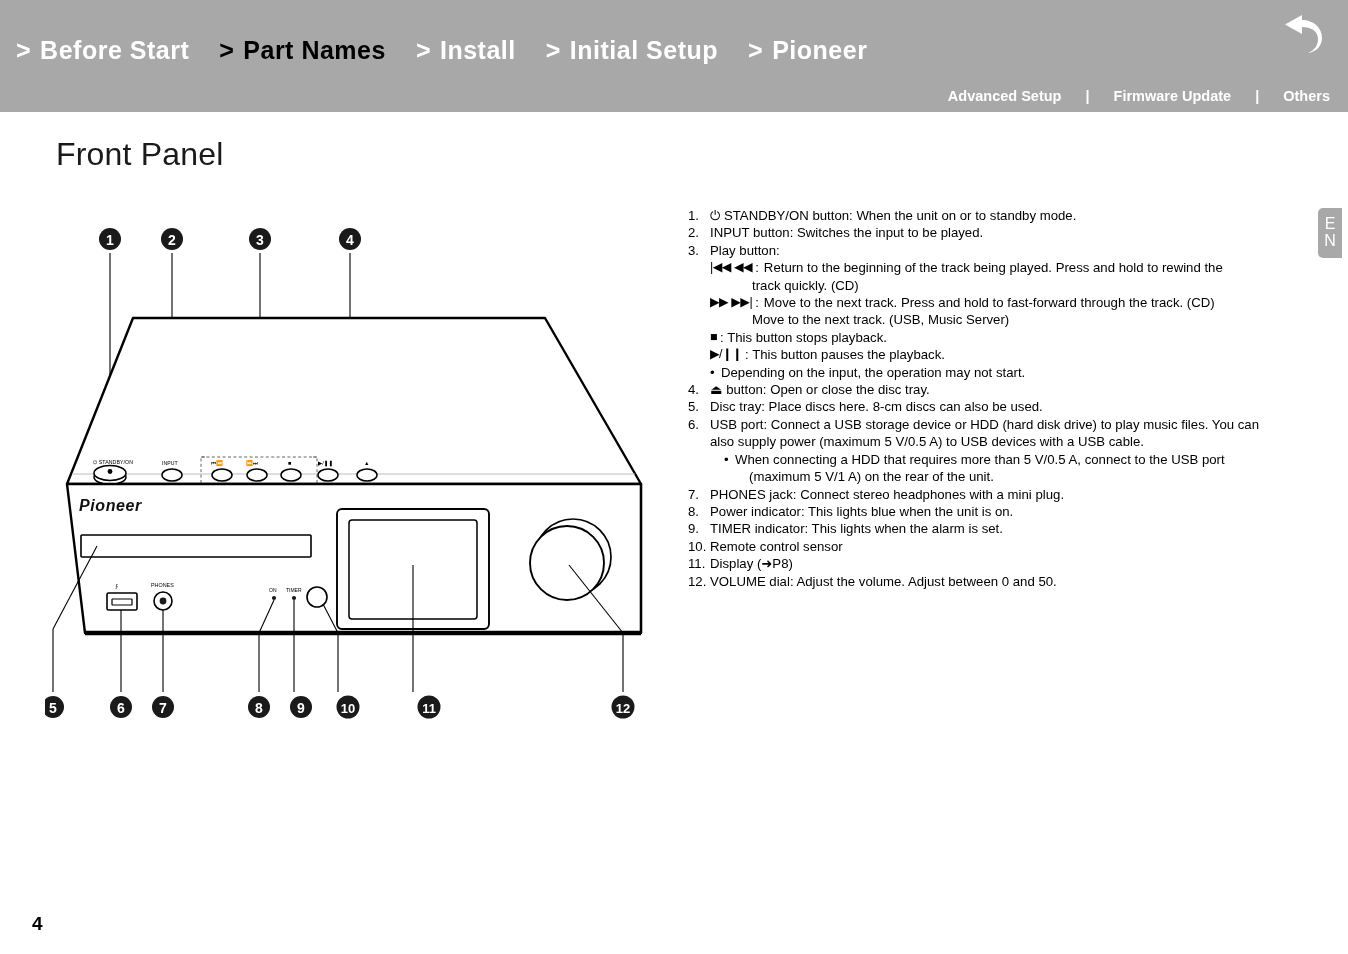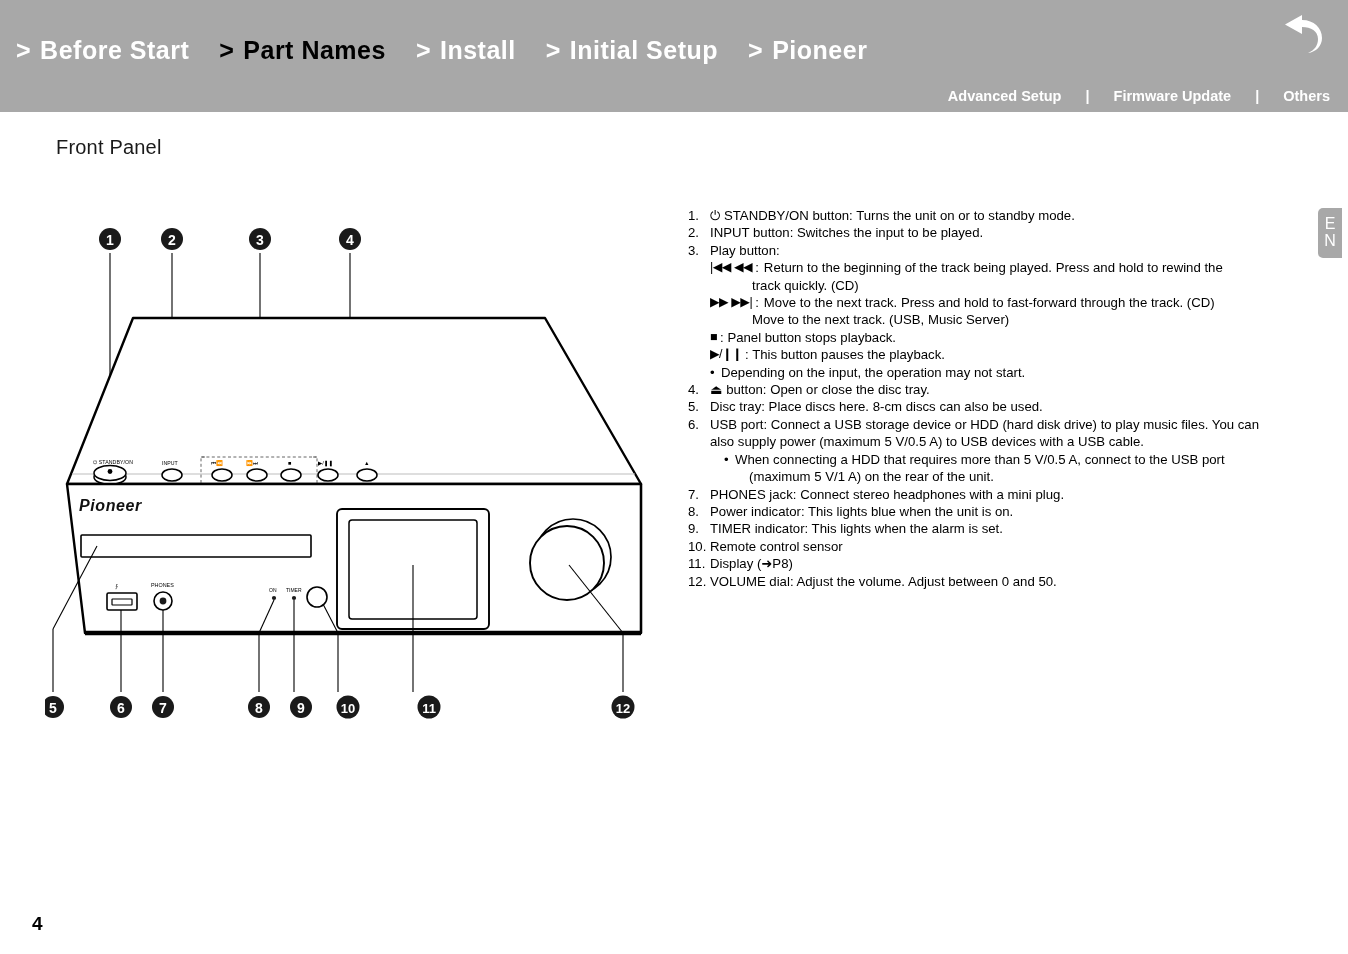--- a/index.html
+++ b/index.html
@@ -96,21 +96,21 @@
     align-items: center;
     justify-content: center;
     line-height: 1.05;
   }
 
   
   #page-title {
     position: absolute;
     left: 56px;
     top: 136px;
-    font-size: 20px;
+    font-size: 32px;
     font-weight: normal;
     color: #1a1a1a;
     letter-spacing: 0.2px;
   }
 
   
   #page-number {
     position: absolute;
     left: 32px;
     top: 913px;
@@ -402,21 +402,21 @@
       <circle cx="578" cy="502" r="11.5" fill="#1a1a1a"></circle>
       <text x="578" y="507.5" font-family="Liberation Sans, sans-serif" font-size="13" font-weight="bold" fill="#fff" text-anchor="middle">12</text>
     </g>
   </svg>
 </div>
 
 <div id="desc-list">
 
   <div class="li-row">
     <span class="li-num">1.</span>
-    <span class="li-body"><span class="powericon">⏻</span> <span>STANDBY/ON button: Turns the unit on or to standby mode.</span></span>
+    <span class="li-body"><span class="powericon">⏻</span> <span>STANDBY/ON button: When the unit on or to standby mode.</span></span>
   </div>
 
   <div class="li-row">
     <span class="li-num">2.</span>
     <span class="li-body">INPUT button: Switches the input to be played.</span>
   </div>
 
   <div class="li-row">
     <span class="li-num">3.</span>
     <span class="li-body">Play button:</span>
@@ -431,21 +431,21 @@
 
   <div class="li-sub">
     <span class="sym">▶▶ ▶▶|</span>
     <span class="sym-colon">:</span>
     <span class="sub-text">Move to the next track. Press and hold to fast-forward through the track. (CD)</span>
   </div>
   <div class="indent-2">Move to the next track. (USB, Music Server)</div>
 
   <div class="li-sub">
     <span class="sym">■</span>
-    <span class="sub-text">: Panel button stops playback.</span>
+    <span class="sub-text">: This button stops playback.</span>
   </div>
 
   <div class="li-sub">
     <span class="sym">▶/❙❙</span>
     <span class="sub-text">: This button pauses the playback.</span>
   </div>
 
   <div class="bullet-row">
     <span class="bdot">•</span>
     <span class="sub-text">Depending on the input, the operation may not start.</span>

